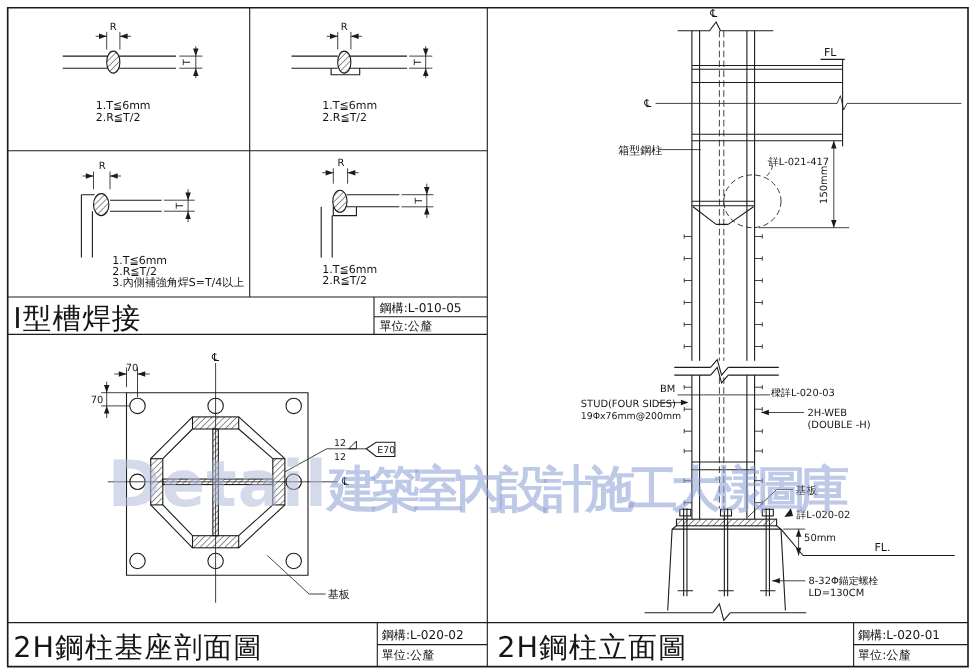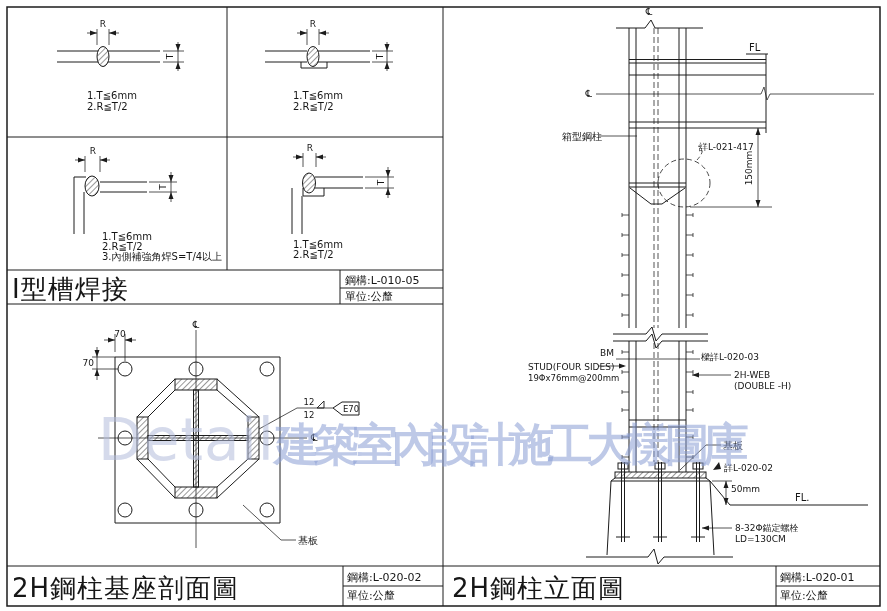--- a/index.html
+++ b/index.html
@@ -13,21 +13,21 @@
   .t9{font-size:9px;}
   .t85{font-size:8.5px;}
   .ln{stroke:#1c1c1c;stroke-width:1;fill:none;}
   .thin{stroke:#1c1c1c;stroke-width:0.75;fill:none;}
   .thk{stroke:#1c1c1c;stroke-width:1.5;fill:none;}
   .dash{stroke-dasharray:6 3;}
   .dsh2{stroke-dasharray:4 3;}
   .wht{fill:#fff;stroke:none;}
   #wm{position:absolute;left:98px;top:406px;white-space:nowrap;pointer-events:none;
       display:flex;align-items:baseline;}
-  #wm .lat{font-size:58px;font-weight:normal;color:rgba(178,188,218,0.55);letter-spacing:1px;}
+  #wm .lat{font-size:58px;font-weight:bold;color:rgba(178,188,218,0.55);letter-spacing:1px;}
   #wm .cjk{font-size:45px;color:rgba(136,156,212,0.55);letter-spacing:-6px;font-weight:bold;}
 </style>
 </head>
 <body>
 
 <div id="sheet">
 <svg width="887" height="611" viewBox="0 0 887 611">
   <defs>
     <pattern id="hatch" width="4" height="4" patternUnits="userSpaceOnUse" patternTransform="rotate(45)">
       <line x1="0" y1="0" x2="0" y2="4" stroke="#1c1c1c" stroke-width="0.9"></line>

